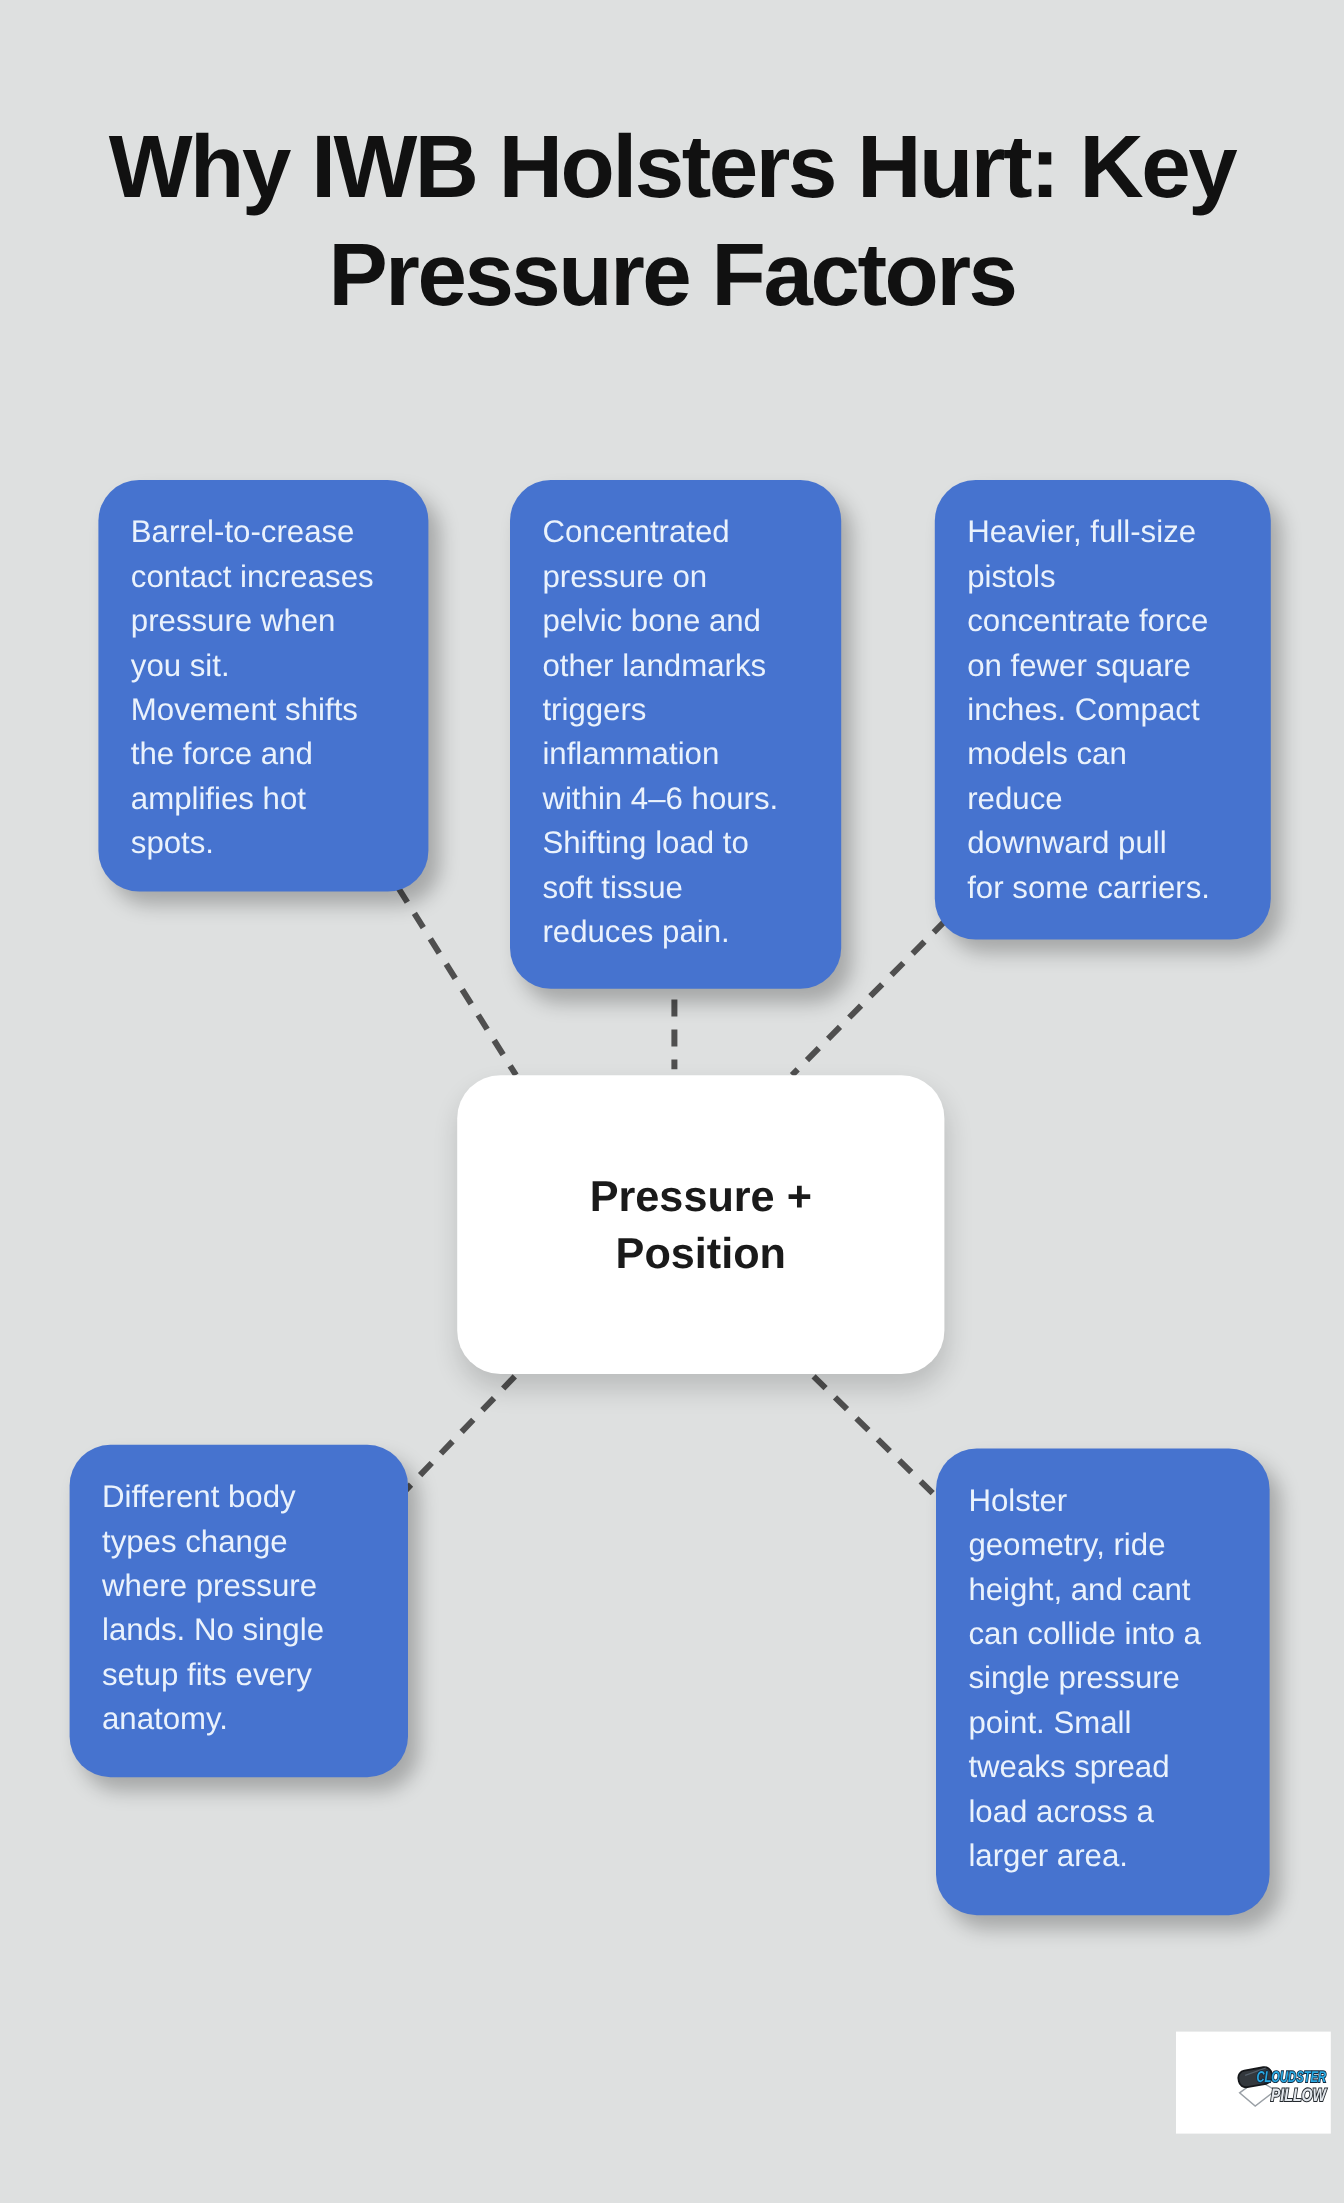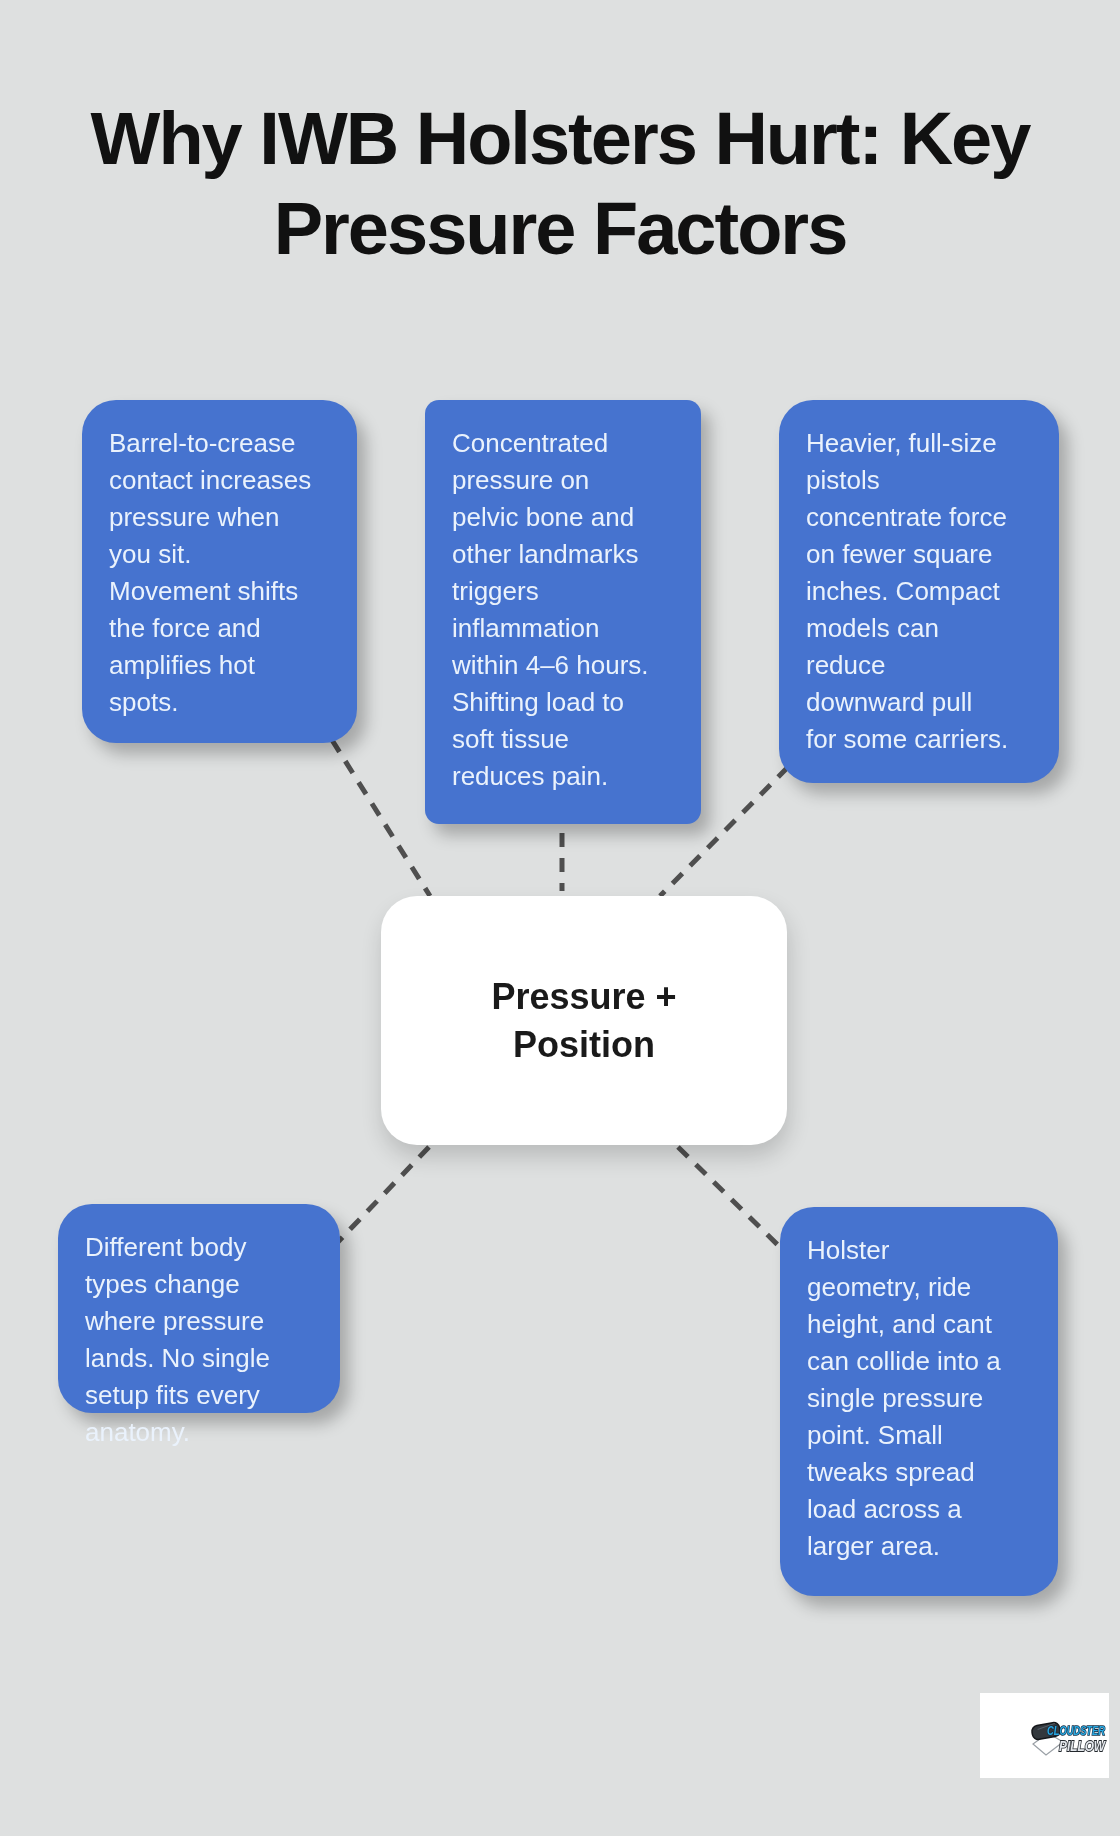--- a/index.html
+++ b/index.html
@@ -15,23 +15,23 @@
   }
   .connectors { position:absolute; left:0; top:0; width:1120px; height:1836px; }
   .node {
     position:absolute; box-sizing:border-box;
     background:var(--node-bg,#4673CF); color:var(--node-text,#EAF2FC);
     border-radius:34px; padding:25px 20px 0 27px;
     font-size:26px; line-height:37px; white-space:pre;
     box-shadow:9px 11px 16px rgba(0,0,0,0.25);
   }
   #node-tl { left:58px;  top:400px;  width:275px; height:343px;margin-left:24px; }
-  #node-tm { left:425px; top:400px;  width:276px; height:424px;border-radius:14px; }
+  #node-tm { left:425px; top:400px;  width:276px; height:424px; }
   #node-tr { left:779px; top:400px;  width:280px; height:383px; }
-  #node-bl { left:58px;  top:1204px; width:282px; height:209px; }
+  #node-bl { left:58px;  top:1204px; width:282px; height:277px; }
   #node-br { left:780px; top:1207px; width:278px; height:389px; }
   .center-node {
     position:absolute; left:381px; top:896px; width:406px; height:249px;
     background:var(--center-bg,#ffffff); border-radius:36px;
     box-shadow:2px 12px 22px rgba(0,0,0,0.16);
     display:flex; align-items:center; justify-content:center;
     text-align:center; font-weight:bold; font-size:36px; line-height:48px;
     color:var(--center-text,#1a1a1a); white-space:pre-line;
   }
   .logo {

